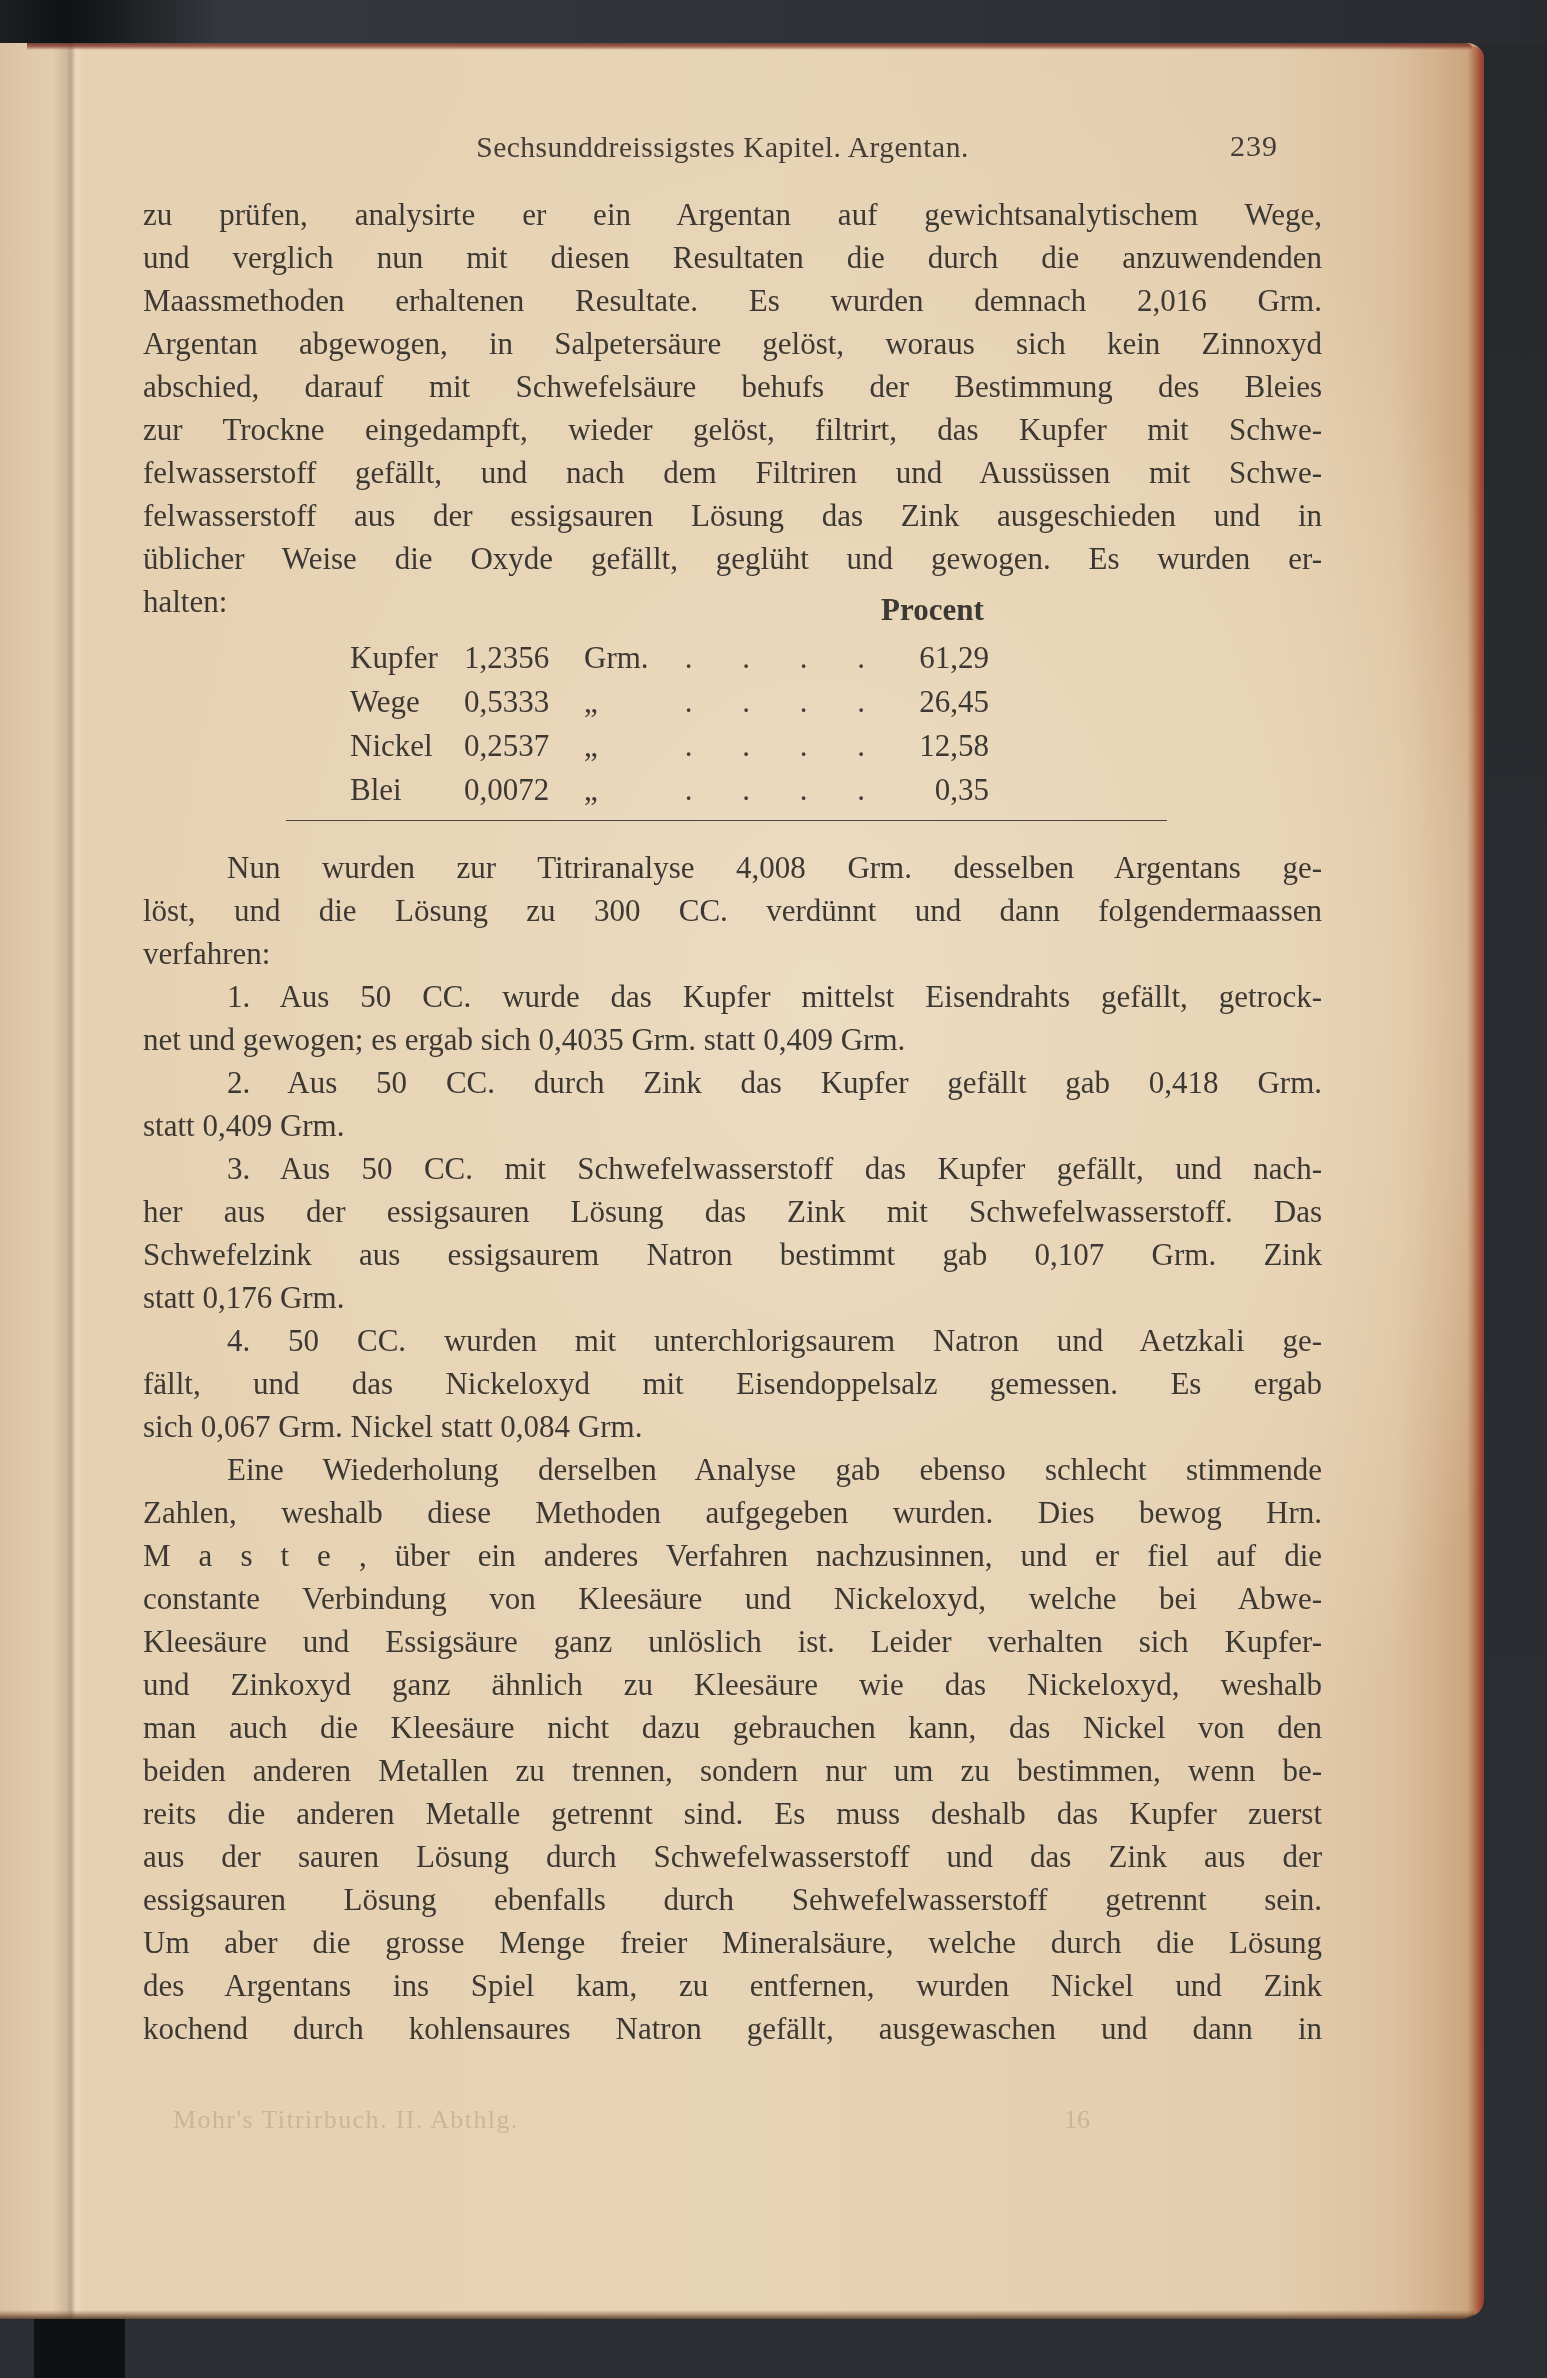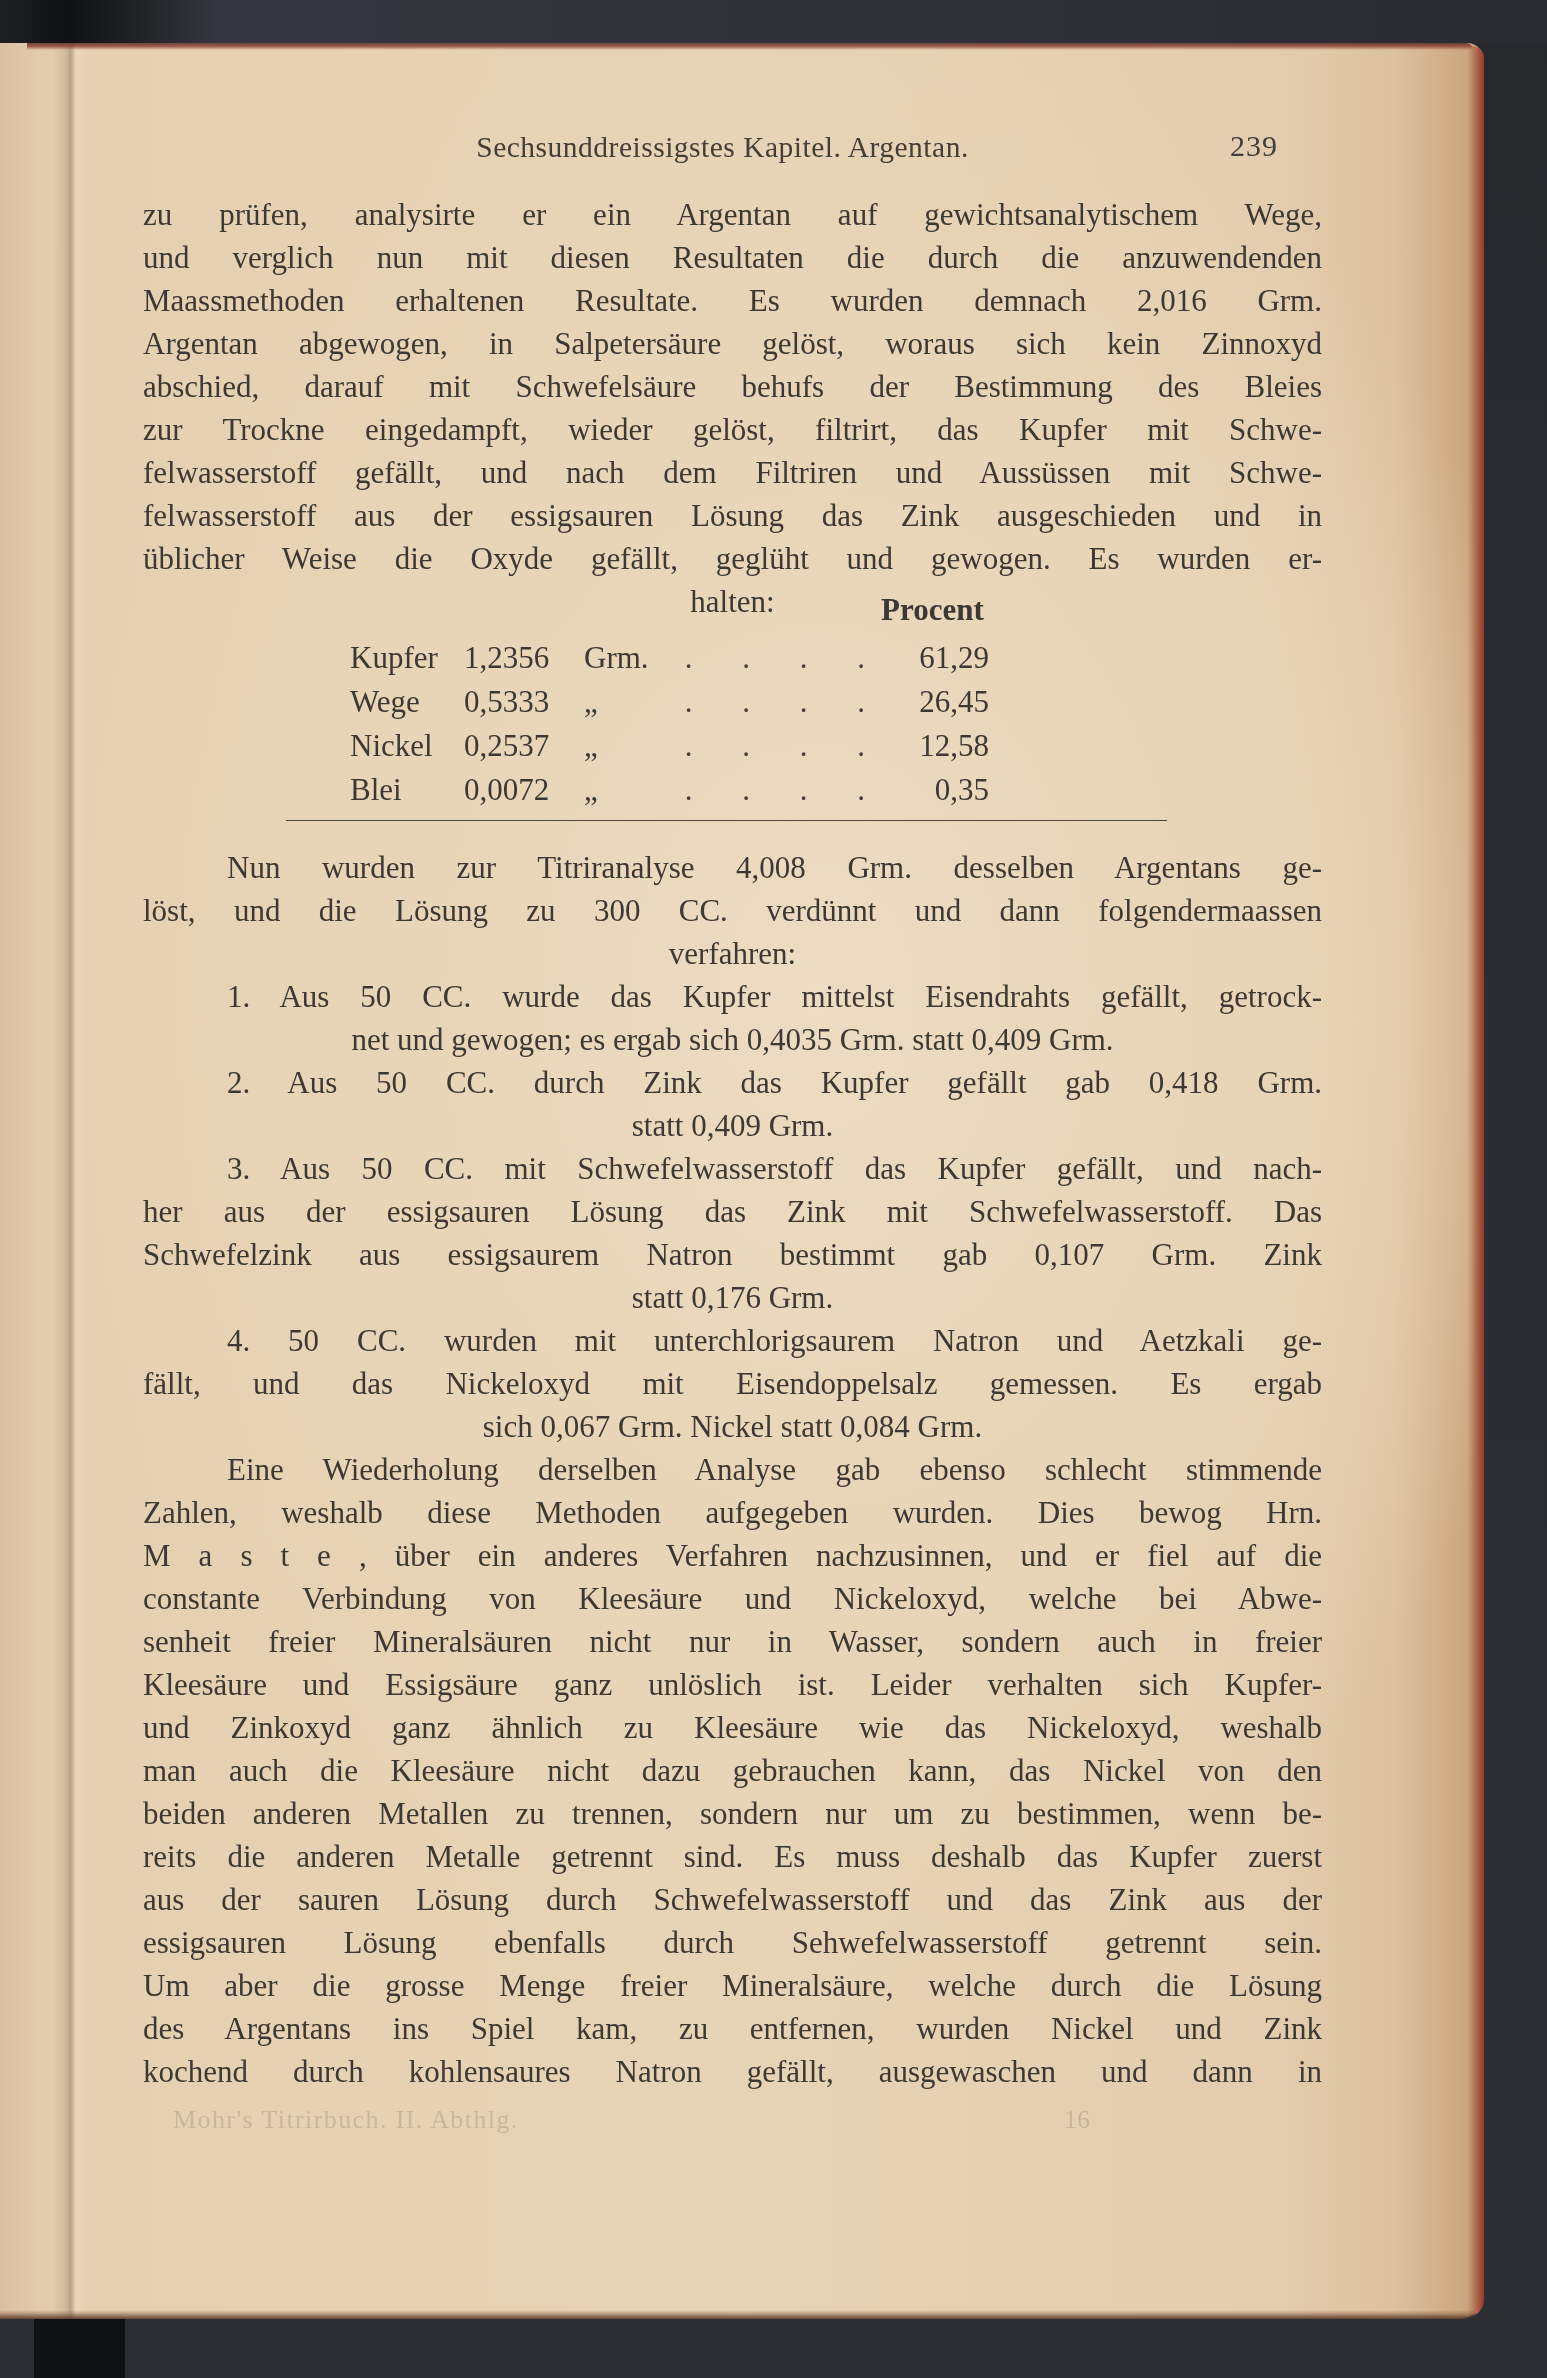--- a/index.html
+++ b/index.html
@@ -31,21 +31,21 @@
 
   .header{position:absolute;left:133px;top:88px;width:1179px;height:44px;
           font-size:29.5px;color:#433e37;letter-spacing:0.5px;}
   .header .title{display:block;text-align:center;}
   .header .pagenum{position:absolute;right:34px;top:-1.9px;font-size:30px;letter-spacing:1px;}
 
   .textcol{position:absolute;left:143px;top:150px;width:1179px;
            font-size:31px;line-height:43px;color:#3c3833;}
   .ln{height:43px;overflow:hidden;}
   .ln.j{text-align:justify;text-align-last:justify;text-justify:inter-word;}
-  .ln.l{text-align:center;}
+  .ln.l{text-align:left;}
   .ln.ind{text-indent:84px;}
   .halten{position:relative;}
   .procent{position:absolute;left:738px;top:8px;font-weight:bold;}
 
   .argtable{margin-top:13.3px;}
   .trow{display:flex;height:44px;line-height:44px;margin-left:207px;width:639px;}
   .c-metal{width:114px;}
   .c-weight{width:120px;}
   .c-unit{width:95px;}
   .c-dots{flex:1;word-spacing:42px;padding-left:5.7px;color:#46403a;}
@@ -142,21 +142,20 @@
           <div class="ln j">her aus der essigsauren Lösung das Zink mit Schwefelwasserstoff.  Das</div>
           <div class="ln j">Schwefelzink aus essigsaurem Natron bestimmt gab 0,107 Grm. Zink</div>
           <div class="ln l">statt 0,176 Grm.</div>
           <div class="ln ind j">4.  50 CC. wurden mit unterchlorigsaurem Natron und Aetzkali ge-</div>
           <div class="ln j">fällt, und das Nickeloxyd mit Eisendoppelsalz gemessen.  Es ergab</div>
           <div class="ln l">sich 0,067 Grm. Nickel statt 0,084 Grm.</div>
           <div class="ln ind j">Eine Wiederholung derselben Analyse gab ebenso schlecht stimmende</div>
           <div class="ln j">Zahlen, weshalb diese Methoden aufgegeben wurden.  Dies bewog Hrn.</div>
           <div class="ln j">M a s t e , über ein anderes Verfahren nachzusinnen, und er fiel auf die</div>
           <div class="ln j">constante Verbindung von Kleesäure und Nickeloxyd, welche bei Abwe-</div>
-          <div class="ln j">senheit freier Mineralsäuren nicht nur in Wasser, sondern auch in freier</div>
           <div class="ln j">Kleesäure und Essigsäure ganz unlöslich ist. Leider verhalten sich Kupfer-</div>
           <div class="ln j">und Zinkoxyd ganz ähnlich zu Kleesäure wie das Nickeloxyd, weshalb</div>
           <div class="ln j">man auch die Kleesäure nicht dazu gebrauchen kann, das Nickel von den</div>
           <div class="ln j">beiden anderen Metallen zu trennen, sondern nur um zu bestimmen, wenn be-</div>
           <div class="ln j">reits die anderen Metalle getrennt sind.  Es muss deshalb das Kupfer zuerst</div>
           <div class="ln j">aus der sauren Lösung durch Schwefelwasserstoff und das Zink aus der</div>
           <div class="ln j">essigsauren Lösung ebenfalls durch Sehwefelwasserstoff getrennt sein.</div>
           <div class="ln j">Um aber die grosse Menge freier Mineralsäure, welche durch die Lösung</div>
           <div class="ln j">des Argentans ins Spiel kam, zu entfernen, wurden Nickel und Zink</div>
           <div class="ln j">kochend durch kohlensaures Natron gefällt, ausgewaschen und dann in</div>

